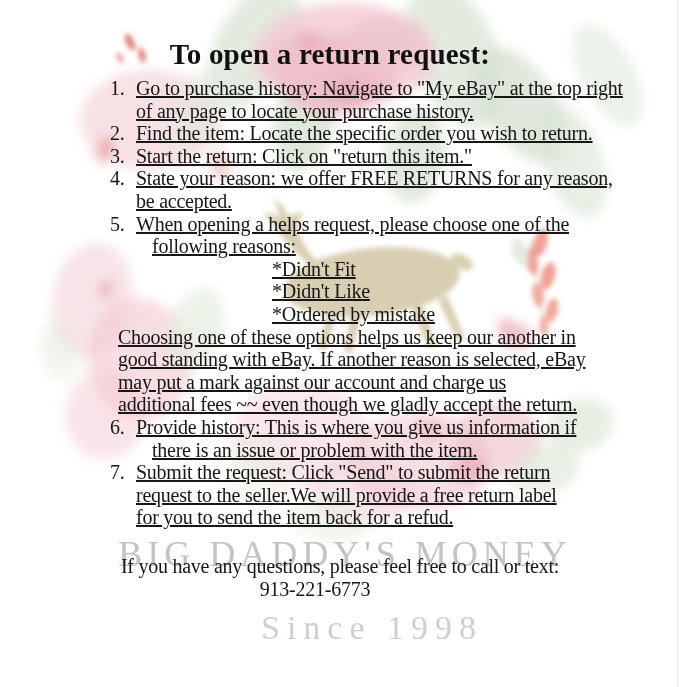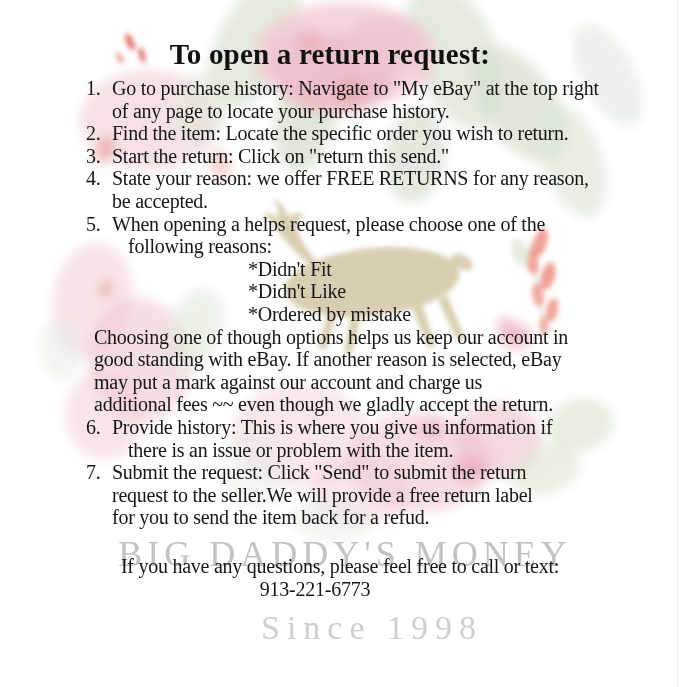--- a/index.html
+++ b/index.html
@@ -49,25 +49,26 @@
   .title {
     width: 660px;
     margin: 38px 0 6px 0;
     text-align: center;
     font-size: 29px;
     font-weight: bold;
     letter-spacing: 0.2px;
     color: #101010;
   }
   .body-lines {
-    padding-left: 86px;
+    padding-left: 110px;
     font-size: 20px;
     line-height: 22.6px;
     letter-spacing: -0.25px;
     white-space: nowrap;
+    text-decoration: underline;
   }
   .ln { height: 22.6px; }
   .num { display: inline-block; min-width: 20px; margin-right: 6px; }
   .cont1 { margin-left: 26px; }
   .cont5 { margin-left: 42px; }
   .reason { margin-left: 162px; }
   .note { margin-left: 8px; }
   .footer {
     width: 680px;
     margin-top: 26px;
@@ -182,33 +183,33 @@
 
   <div class="content">
     <div class="title">To open a return request:</div>
 
     <div class="body-lines">
       <div class="ln first"><span class="num">1.</span><span class="txt">Go to purchase history: Navigate to "My eBay" at the top right</span></div>
       <div class="ln cont1">of any page to locate your purchase history.</div>
 
       <div class="ln first"><span class="num">2.</span><span class="txt">Find the item: Locate the specific order you wish to return.</span></div>
 
-      <div class="ln first"><span class="num">3.</span><span class="txt">Start the return: Click on "return this send."</span></div>
+      <div class="ln first"><span class="num">3.</span><span class="txt">Start the return: Click on "return this item."</span></div>
 
       <div class="ln first"><span class="num">4.</span><span class="txt">State your reason: we offer FREE RETURNS for any reason,</span></div>
       <div class="ln cont1">be accepted.</div>
 
       <div class="ln first"><span class="num">5.</span><span class="txt">When opening a helps request, please choose one of the</span></div>
       <div class="ln cont5">following reasons:</div>
 
       <div class="ln reason">*Didn't Fit</div>
       <div class="ln reason">*Didn't Like</div>
       <div class="ln reason">*Ordered by mistake</div>
 
-      <div class="ln note">Choosing one of though options helps us keep our account in</div>
+      <div class="ln note">Choosing one of these options helps us keep our another in</div>
       <div class="ln note">good standing with eBay. If another reason is selected, eBay</div>
       <div class="ln note">may put a mark against our account and charge us</div>
       <div class="ln note">additional fees ~~ even though we gladly accept the return.</div>
 
       <div class="ln first"><span class="num">6.</span><span class="txt">Provide history: This is where you give us information if</span></div>
       <div class="ln cont5">there is an issue or problem with the item.</div>
 
       <div class="ln first"><span class="num">7.</span><span class="txt">Submit the request: Click "Send" to submit the return</span></div>
       <div class="ln cont1">request to the seller.We will provide a free return label</div>
       <div class="ln cont1">for you to send the item back for a refud.</div>

